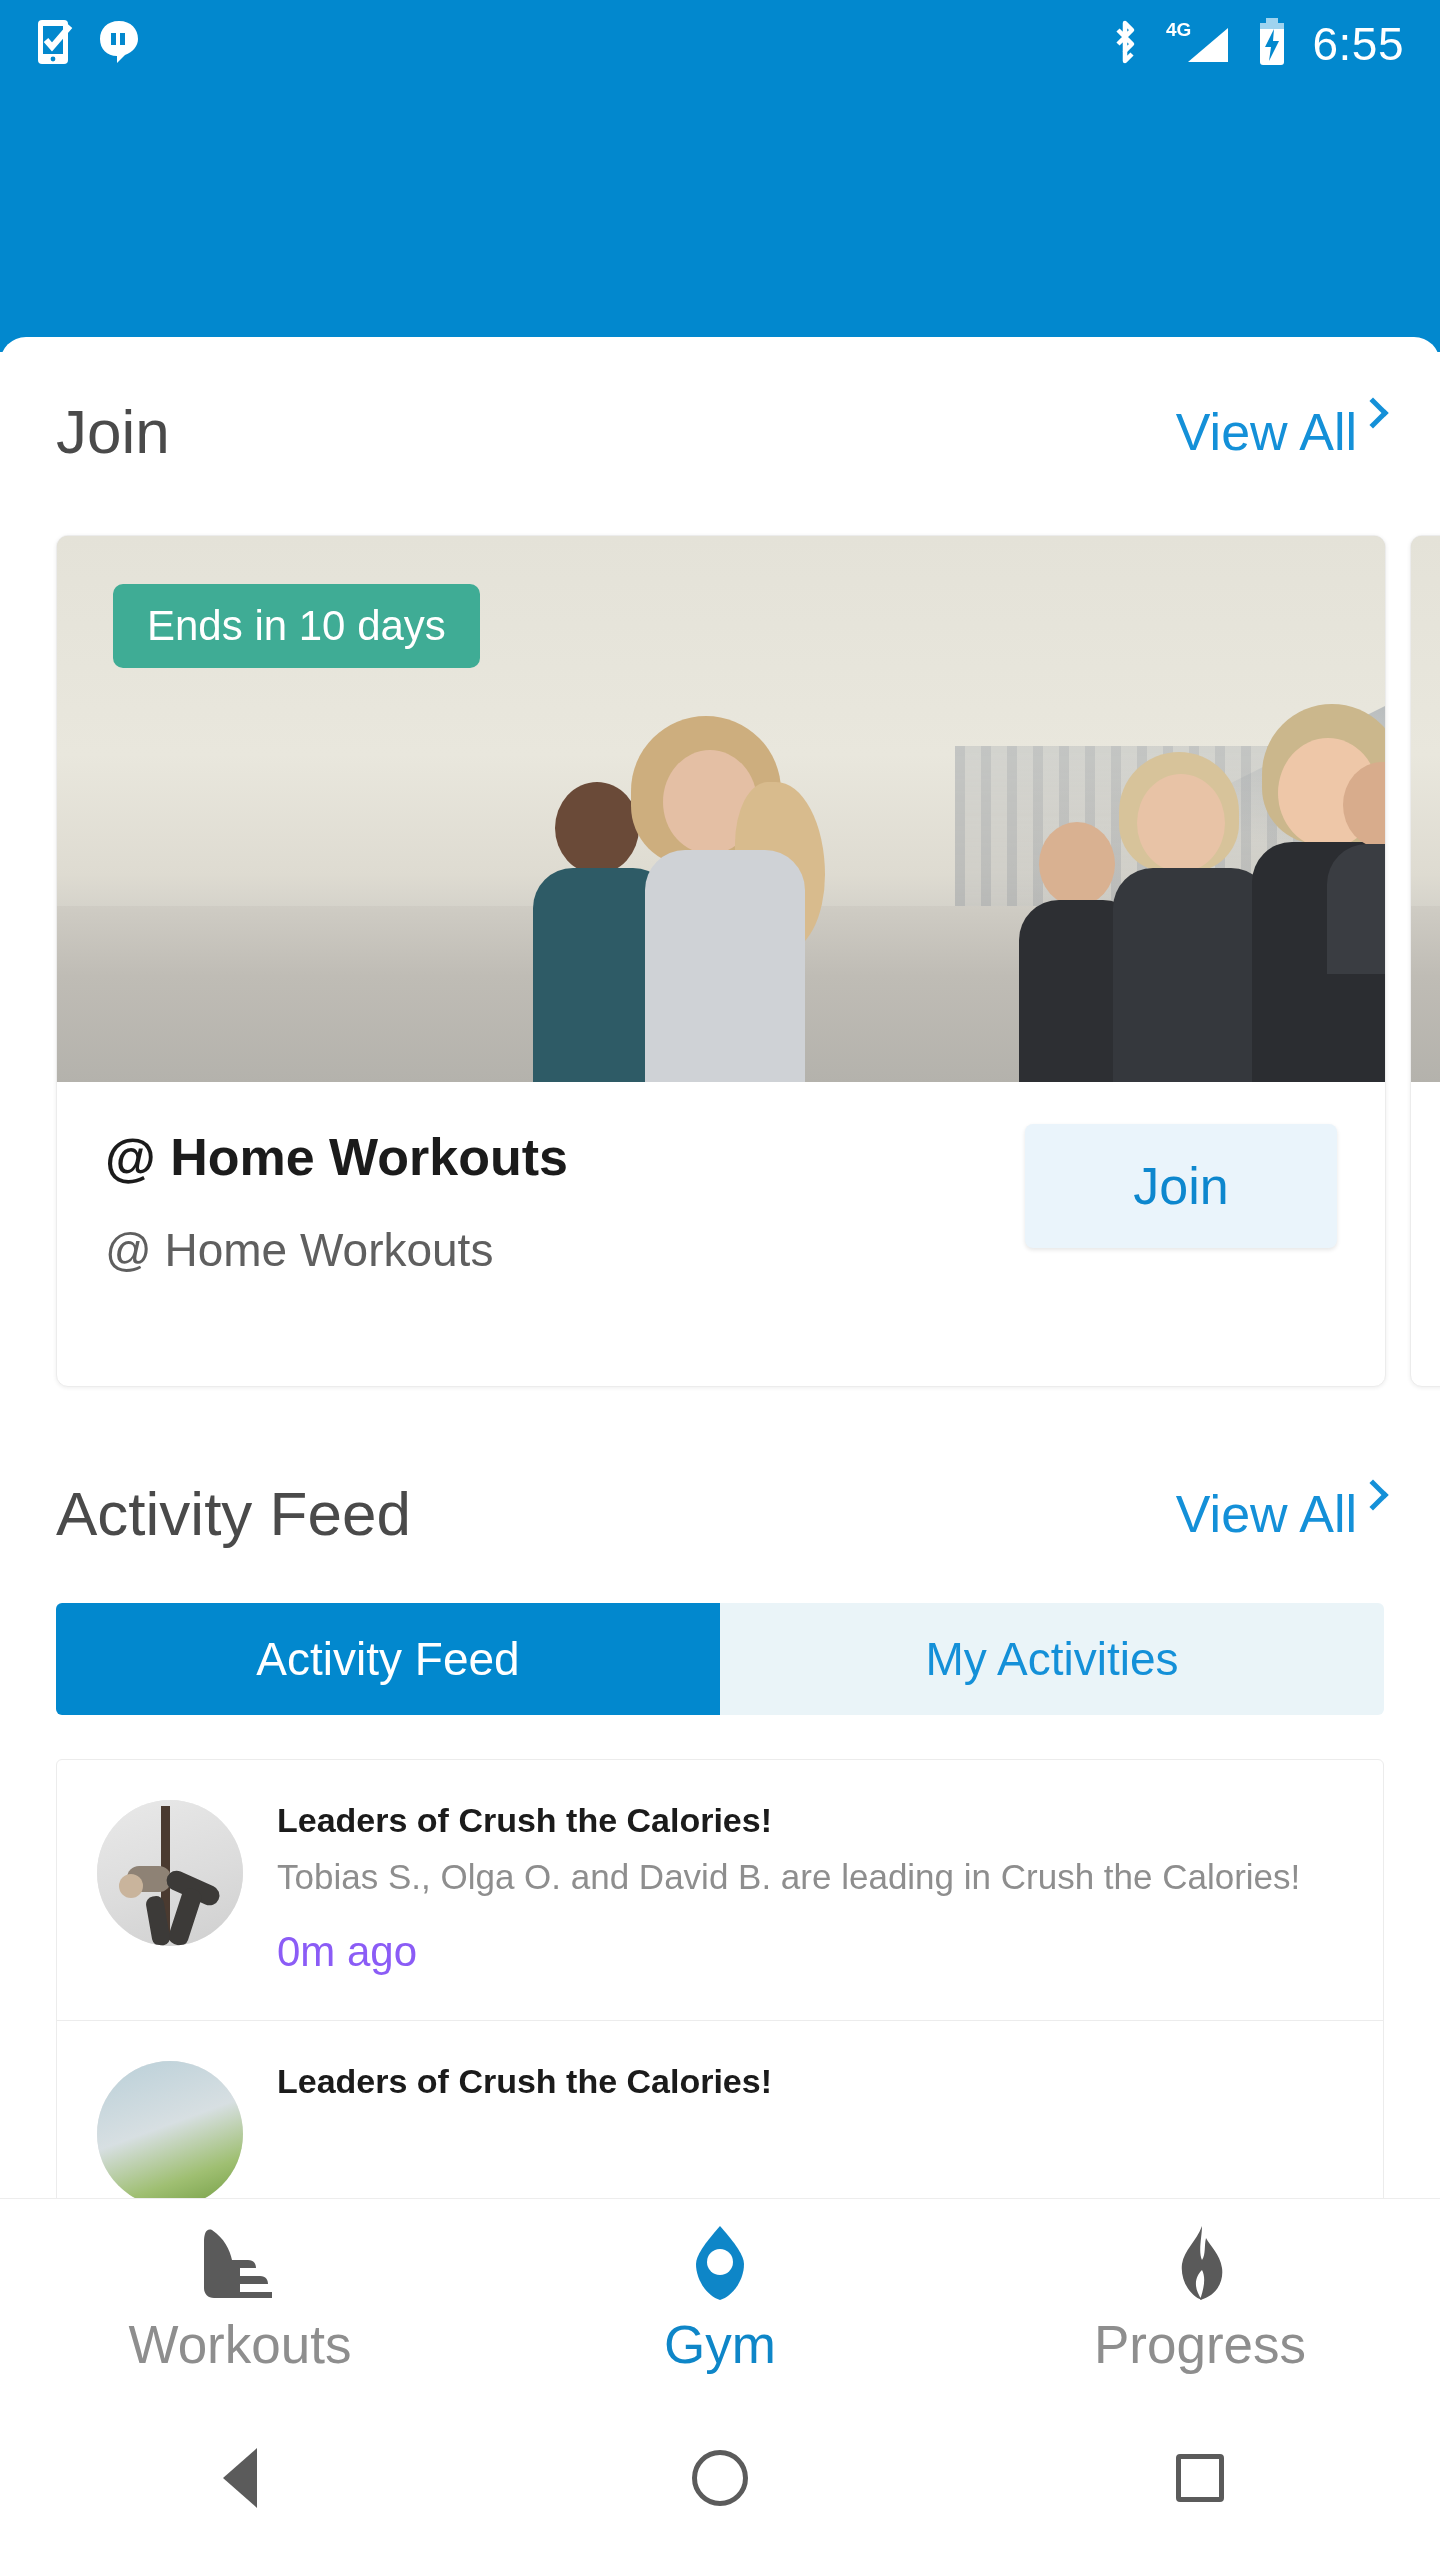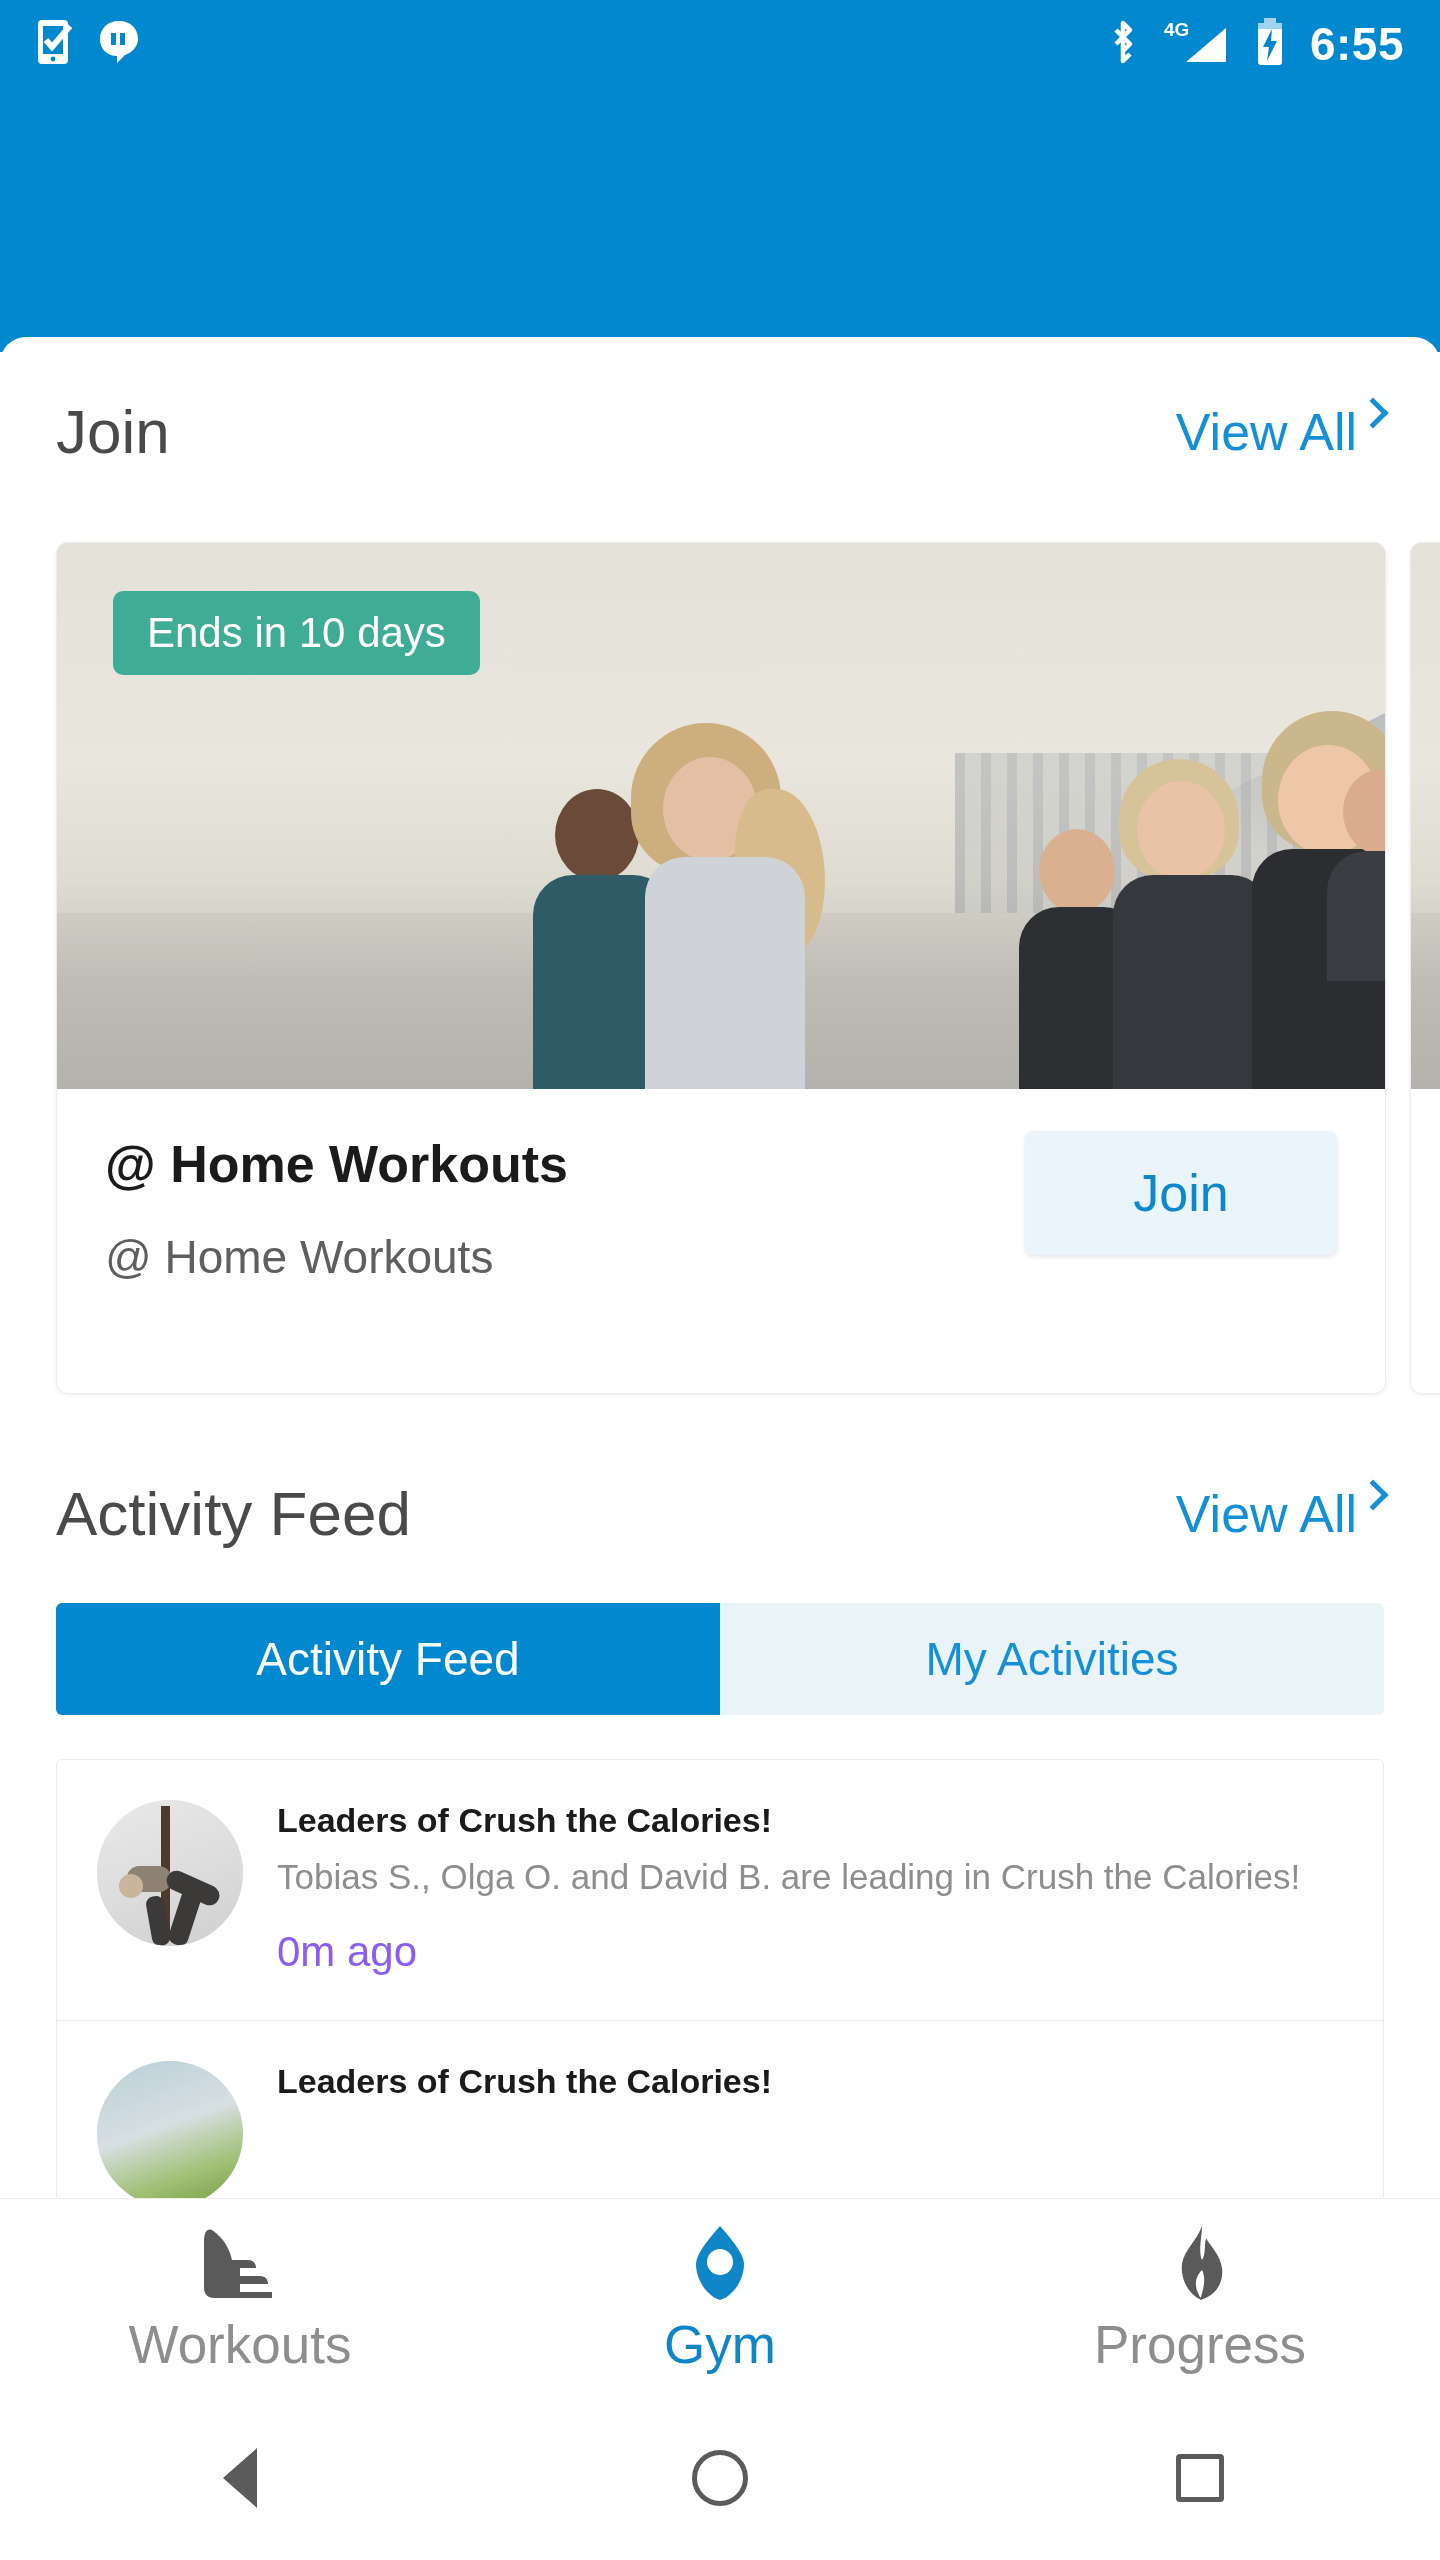--- a/index.html
+++ b/index.html
@@ -11,21 +11,21 @@
   .phone { position:relative; width:1440px; height:2560px; background:#ffffff; }
 
   
   .statusbar {
     position:absolute; left:0; top:0; width:1440px; height:88px;
     background:#0288ce; display:flex; align-items:center;
     padding:0 36px; color:#ffffff;
   }
   .sb-left { display:flex; align-items:center; gap:22px; }
   .sb-right { margin-left:auto; display:flex; align-items:center; gap:24px; }
-  .sb-time { font-size:46px; font-weight:700; letter-spacing:0.5px; line-height:1;text-align:right; }
+  .sb-time { font-size:46px; font-weight:400; letter-spacing:0.5px; line-height:1;text-align:right; }
 
   
   .header {
     position:absolute; left:0; top:0; width:1440px; height:352px;
     background:#0288ce;
   }
   .avatar-btn {
     position:absolute; left:56px; top:143px;
     width:140px; height:140px; border-radius:50%;
     background:#ffffff; display:flex; align-items:center; justify-content:center;
@@ -51,21 +51,21 @@
   }
   .chev {
     display:inline-block; width:22px; height:22px;
     border-right:5px solid #1490d8; border-top:5px solid #1490d8;
     transform:rotate(45deg); margin-bottom:4px;
   }
 
   
   .carousel { position:relative; margin-top:62px; height:872px; }
   .card {
-    position:absolute; top:17px; width:1330px; height:852px;
+    position:absolute; top:10px; width:1330px; height:852px;
     background:#ffffff; border:1px solid #ececec; border-radius:12px;
     overflow:hidden; box-shadow:0 1px 4px rgba(0,0,0,0.07);
   }
   .card.first { left:56px; }
   .card.peek  { left:1410px; }
 
   .card-photo { position:relative; width:100%; height:546px; overflow:hidden;
                 background:#d9d6cd; }
   
   .sky {

